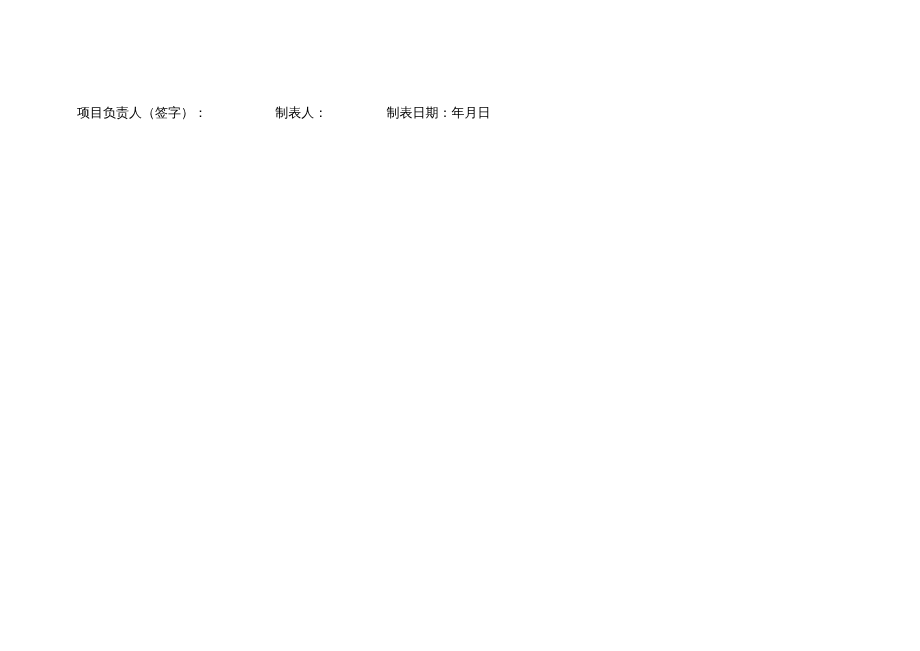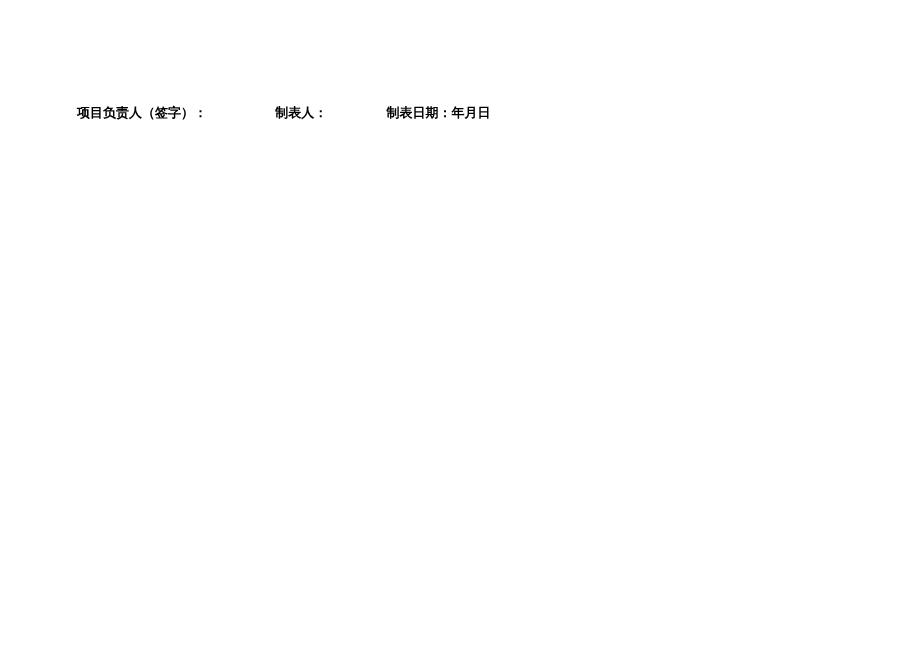--- a/index.html
+++ b/index.html
@@ -1,19 +1,18 @@
 <!DOCTYPE html>
 <html><head>
   <meta charset="utf-8">
   <style>
     * {
       margin: 0;
       padding: 0;
       box-sizing: border-box;
-      font-weight: bold;
     }
     body {
       width: 920px;
       height: 651px;
       background: #ffffff;
       font-family: "SimSun", "宋体", serif;
       font-size: 13px;
       color: #000000;
       position: relative;
     }

